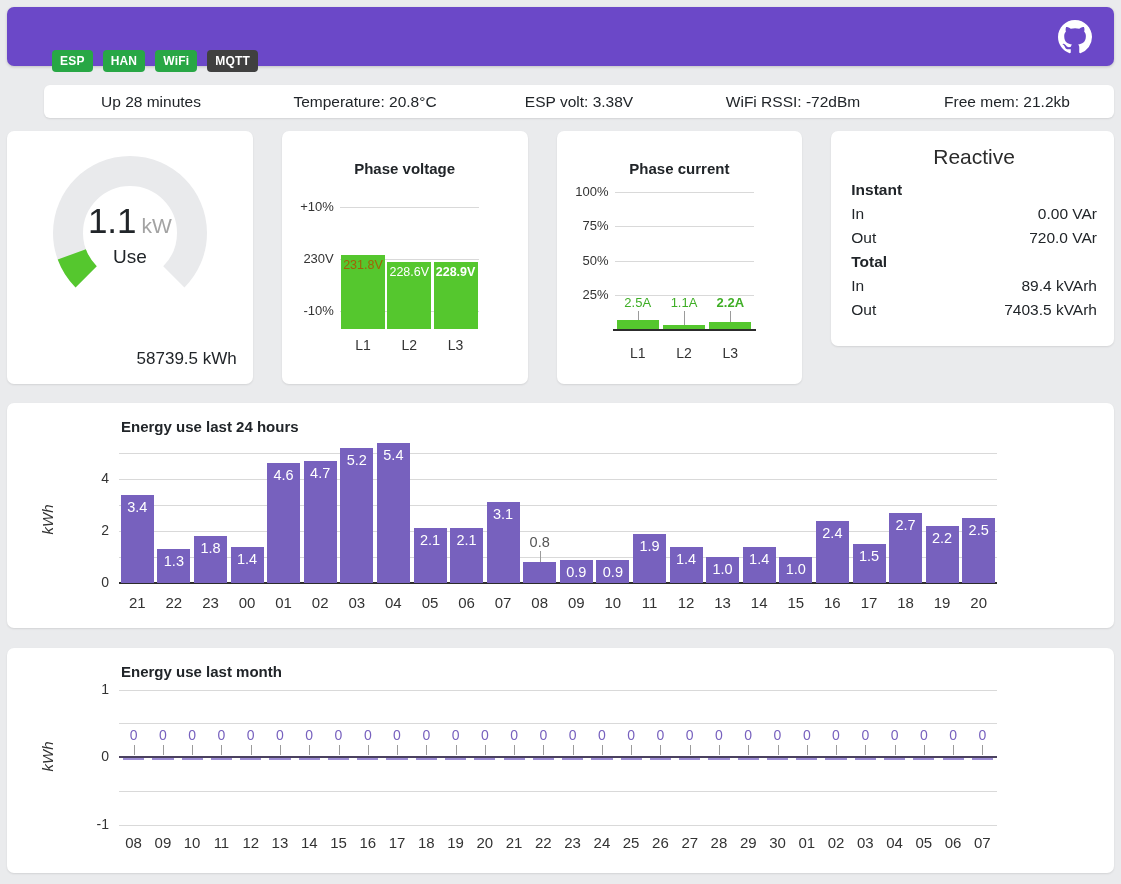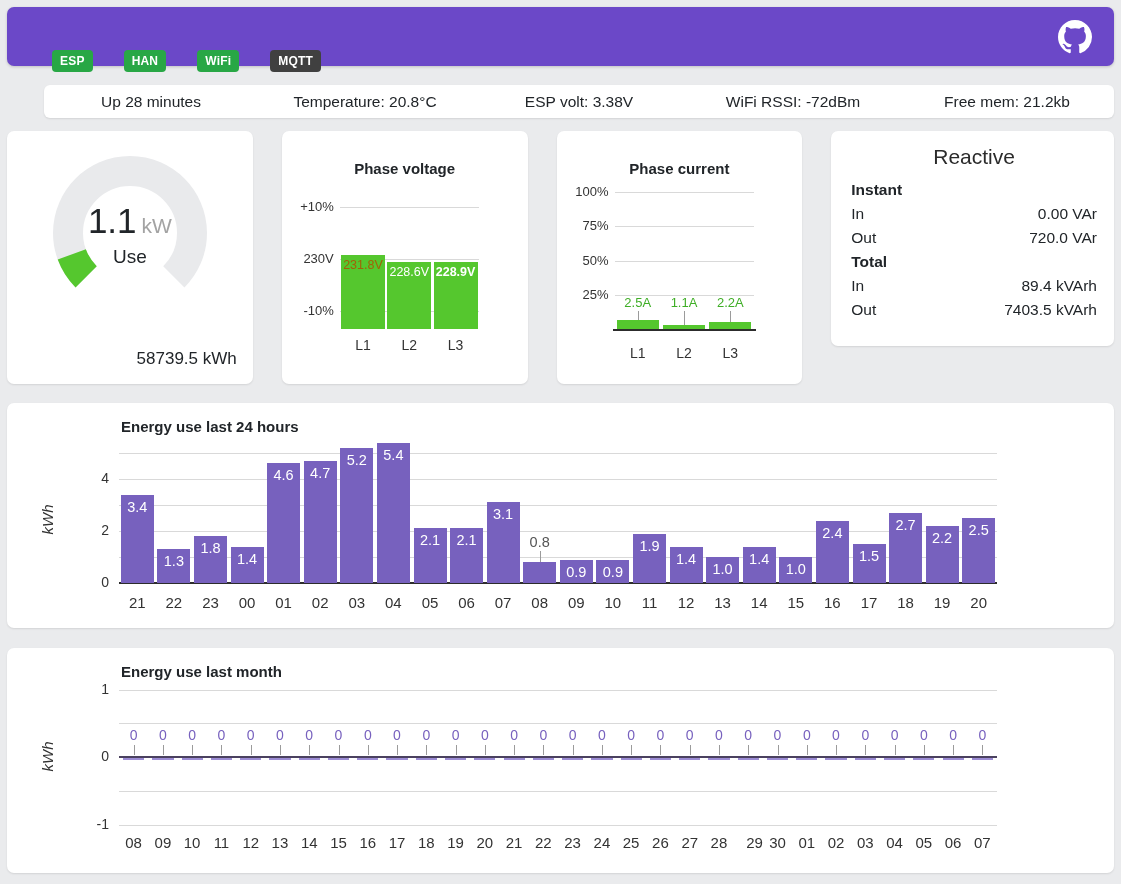--- a/index.html
+++ b/index.html
@@ -31,21 +31,21 @@
     font-size: 15px;
     cursor: pointer;
     display: flex; align-items: center; gap: 7px;
   }
   .caret {
     width: 0; height: 0; display: inline-block;
     border-left: 4.5px solid transparent;
     border-right: 4.5px solid transparent;
     border-top: 5px solid rgba(255,255,255,.55);
   }
-  .badges { display: flex; align-items: center; gap: 31px; margin-left: 26px; margin-top: 48px; }
+  .badges { display: flex; align-items: center; gap: 10px; margin-left: 26px; margin-top: 48px; }
   .badge {
     background: #28a745; color: #fff;
     font-size: 12px; font-weight: bold;
     padding: 4px 8px; border-radius: 4px;
     letter-spacing: .2px;
   }
   .github { margin-left: auto; display: flex; align-items: center; cursor: pointer; }
 
   
   .statusbar {
@@ -196,21 +196,21 @@
           <div class="axisline" style="left: 56px; width: 143px; top: 198px; height: 2px;"></div>
           <div class="bar" style="left: 60.2px; width: 42px; top: 189.4px; height: 8.6px; background: rgb(85, 199, 46);"></div>
           <div class="bar-label" style="left: 60.2px; width: 42px; top: 164px; color: rgb(63, 174, 38); font-size: 13px;">2.5A</div>
           <div class="tickline" style="left: 81.2px; top: 180px; height: 9.4px;"></div>
           <div class="xtick" style="left: 58px; width: 46.3333px; top: 214px; font-size: 14px;">L1</div>
           <div class="bar" style="left: 106.5px; width: 42px; top: 194px; height: 4px; background: rgb(85, 199, 46);"></div>
           <div class="bar-label" style="left: 106.5px; width: 42px; top: 164px; color: rgb(63, 174, 38); font-size: 13px;">1.1A</div>
           <div class="tickline" style="left: 127.5px; top: 180px; height: 14px;"></div>
           <div class="xtick" style="left: 104.3px; width: 46.3333px; top: 214px; font-size: 14px;">L2</div>
           <div class="bar" style="left: 152.8px; width: 42px; top: 190.5px; height: 7.5px; background: rgb(85, 199, 46);"></div>
-          <div class="bar-label" style="left: 152.8px; width: 42px; top: 164px; color: rgb(63, 174, 38); font-size: 13px;">2.2A</div>
+          <div class="bar-label" style="left: 152.8px; width: 42px; top: 164px; color: rgb(63, 174, 38); font-size: 13px; font-weight: bold;">2.2A</div>
           <div class="tickline" style="left: 173.8px; top: 180px; height: 10.5px;"></div>
           <div class="xtick" style="left: 150.7px; width: 46.3333px; top: 214px; font-size: 14px;">L3</div>
         </div>
     </section>
 
     <section class="card reactive-card">
       <h2 class="reactive-title">Reactive</h2>
       <div id="reactive-rows">
           <div class="r-head">Instant</div>
           <div class="r-row">
@@ -416,21 +416,21 @@
         <div class="tickline" style="left: 682.7px; top: 97px; height: 10px;"></div>
         <div class="bar" style="left: 672.1px; width: 21.3px; top: 109.5px; height: 2px; background: rgb(156, 140, 212);"></div>
         <div class="xtick" style="left: 668.1px; width: 29.2667px; top: 186px;">27</div>
         <div class="bar-label" style="left: 700px; width: 24px; top: 79px; color: rgb(119, 97, 190); font-size: 14px;">0</div>
         <div class="tickline" style="left: 712px; top: 97px; height: 10px;"></div>
         <div class="bar" style="left: 701.3px; width: 21.3px; top: 109.5px; height: 2px; background: rgb(156, 140, 212);"></div>
         <div class="xtick" style="left: 697.3px; width: 29.2667px; top: 186px;">28</div>
         <div class="bar-label" style="left: 729.2px; width: 24px; top: 79px; color: rgb(119, 97, 190); font-size: 14px;">0</div>
         <div class="tickline" style="left: 741.2px; top: 97px; height: 10px;"></div>
         <div class="bar" style="left: 730.6px; width: 21.3px; top: 109.5px; height: 2px; background: rgb(156, 140, 212);"></div>
-        <div class="xtick" style="left: 726.6px; width: 29.2667px; top: 186px; text-align: right;">29</div>
+        <div class="xtick" style="left: 726.6px; width: 29.2667px; top: 186px;">29</div>
         <div class="bar-label" style="left: 758.5px; width: 24px; top: 79px; color: rgb(119, 97, 190); font-size: 14px;">0</div>
         <div class="tickline" style="left: 770.5px; top: 97px; height: 10px;"></div>
         <div class="bar" style="left: 759.9px; width: 21.3px; top: 109.5px; height: 2px; background: rgb(156, 140, 212);"></div>
         <div class="xtick" style="left: 755.9px; width: 29.2667px; top: 186px;">30</div>
         <div class="bar-label" style="left: 787.8px; width: 24px; top: 79px; color: rgb(119, 97, 190); font-size: 14px;">0</div>
         <div class="tickline" style="left: 799.8px; top: 97px; height: 10px;"></div>
         <div class="bar" style="left: 789.1px; width: 21.3px; top: 109.5px; height: 2px; background: rgb(156, 140, 212);"></div>
         <div class="xtick" style="left: 785.1px; width: 29.2667px; top: 186px;">01</div>
         <div class="bar-label" style="left: 817px; width: 24px; top: 79px; color: rgb(119, 97, 190); font-size: 14px;">0</div>
         <div class="tickline" style="left: 829px; top: 97px; height: 10px;"></div>

